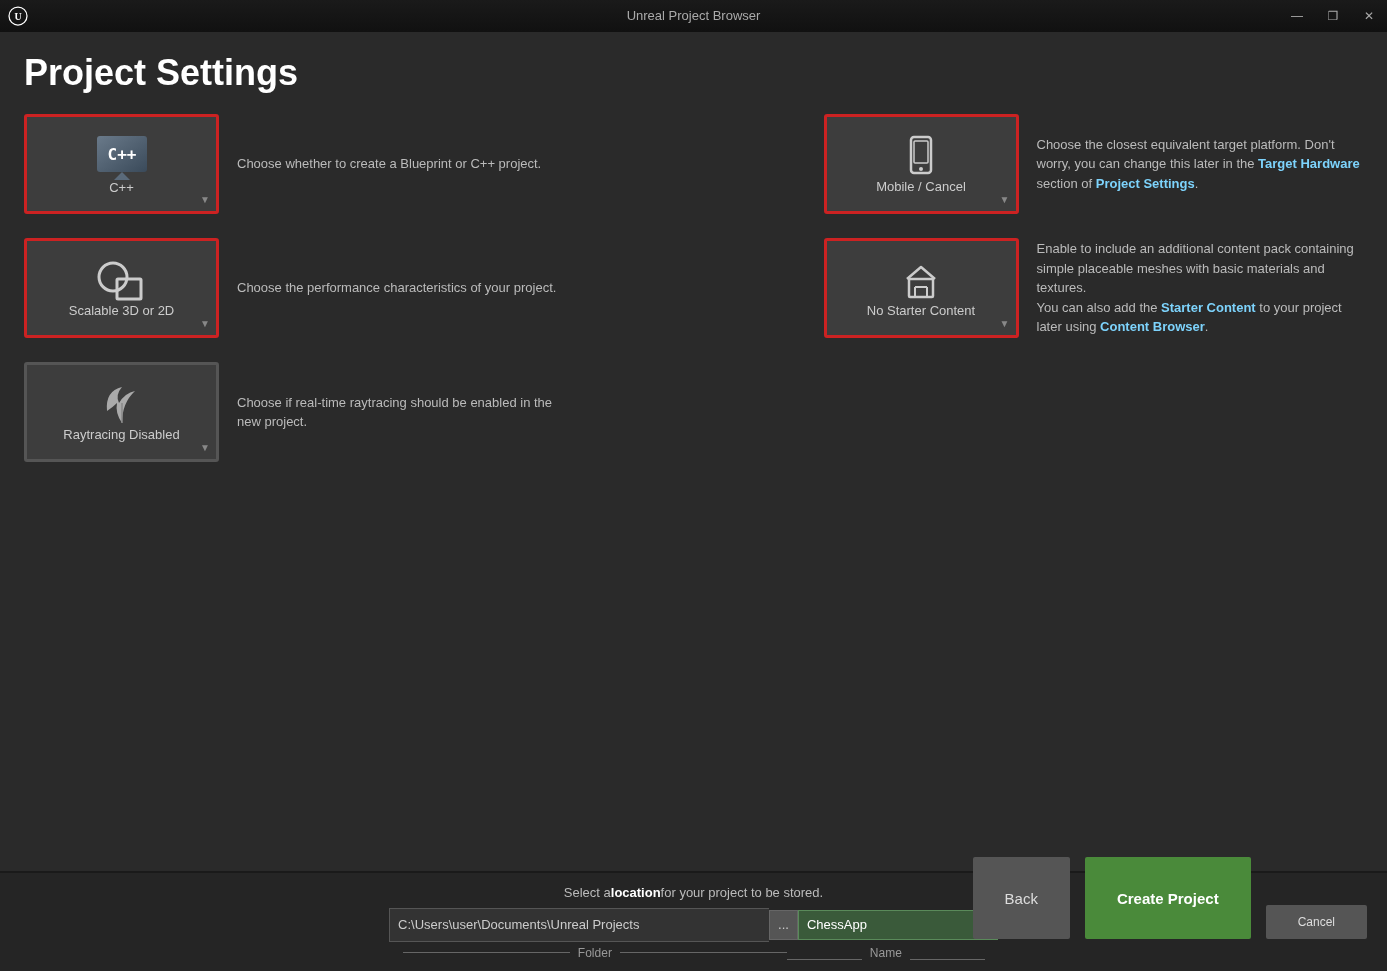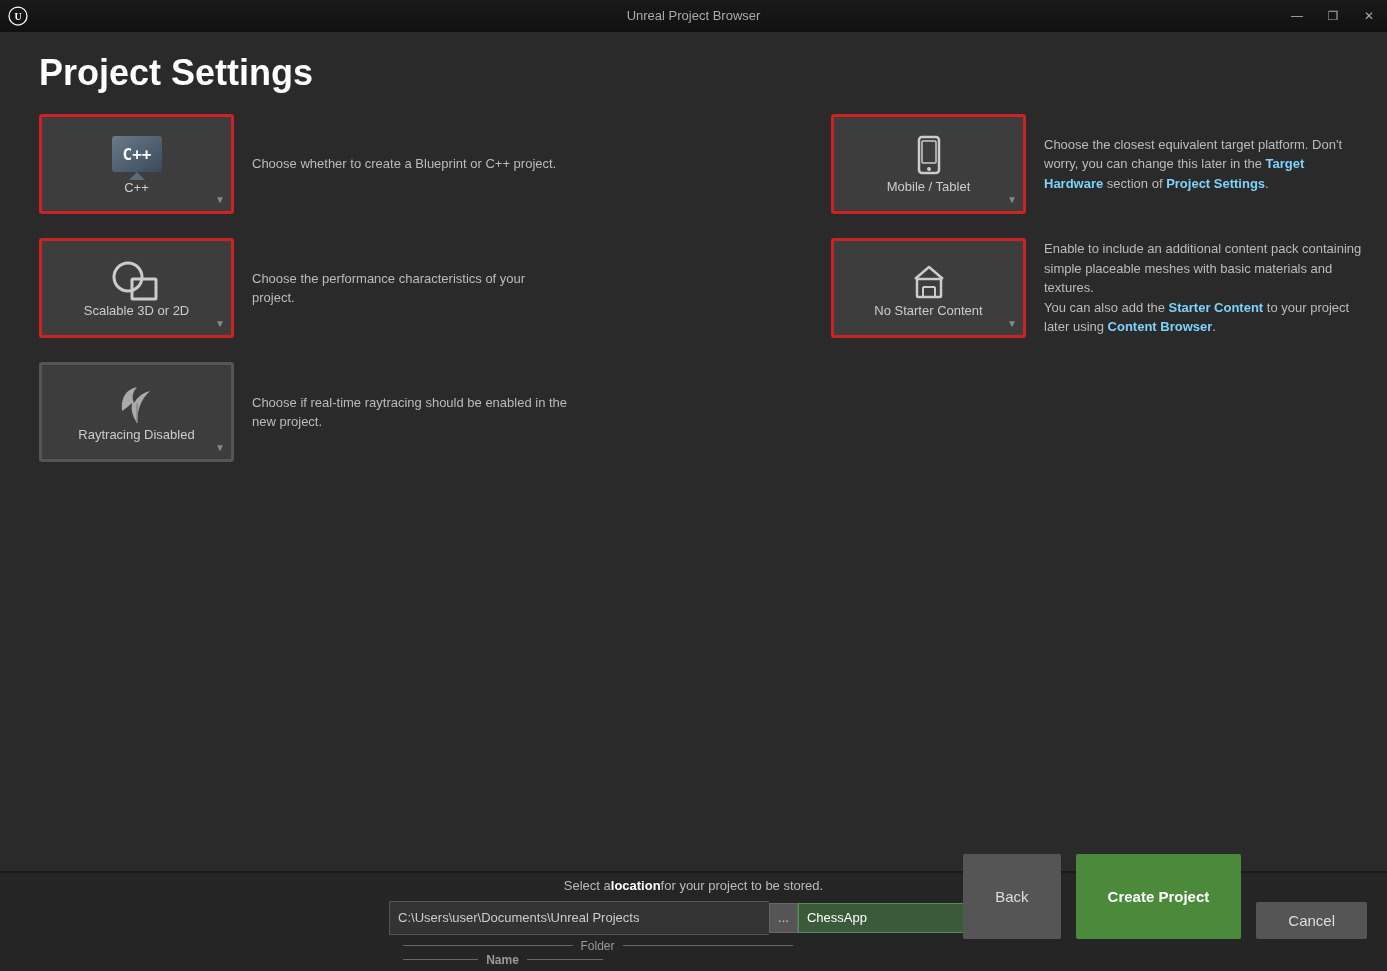--- a/index.html
+++ b/index.html
@@ -51,21 +51,20 @@
       top: 50%;
       transform: translateY(-50%);
       width: 20px;
       height: 20px;
     }
     
     .main-content {
       padding: 20px 24px 0 24px;
       height: calc(971px - 32px - 100px);
       overflow: hidden;
-      margin-left: 15px;
     }
     .page-title {
       font-size: 36px;
       font-weight: bold;
       color: #fff;
       margin-bottom: 20px;
     }
     .setting-row {
       display: flex;
       align-items: center;
@@ -170,21 +169,20 @@
       color: #fff;
       font-size: 13px;
       padding: 5px 8px;
       outline: none;
       height: 30px;
     }
     .input-labels {
       display: flex;
       width: 582px;
       margin-left: 0;
-      flex-direction: column;
     }
     .folder-label-wrap {
       width: 390px;
       text-align: center;
       position: relative;
       display: flex;
       align-items: center;
       justify-content: center;
     }
     .folder-label-line {
@@ -194,23 +192,22 @@
     }
     .label-text {
       font-size: 12px;
       color: #999;
       padding: 0 8px;
     }
     .name-label-wrap {
       width: 200px;
       text-align: center;
       display: flex;
-      align-items: center;
-      justify-content: center;
-      font-weight: bold;
+      align-items: flex-end;
+      justify-content: center;
     }
     .btn-row {
       position: absolute;
       bottom: 32px;
       right: 20px;
       display: flex;
       gap: 15px;
     }
     .btn-back {
       background: #555;
@@ -228,21 +225,21 @@
       font-size: 15px;
       font-weight: bold;
       padding: 10px 32px;
       cursor: pointer;
       border-radius: 2px;
     }
     .btn-cancel {
       background: #555;
       border: none;
       color: #ddd;
-      font-size: 15px;
+      font-size: 12px;
       padding: 10px 32px;
       cursor: pointer;
       border-radius: 2px;
       margin-top: 48px;
     }
   </style>
 </head>
 <body>
 
 <div class="titlebar">
@@ -324,21 +321,21 @@
     <div style="display: flex; flex-direction: column; gap: 12px; margin-left: 220px;">
 
       <div class="setting-row">
         <div class="setting-card">
 
           <svg width="44" height="44" viewBox="0 0 44 44">
             <rect x="12" y="2" width="20" height="36" rx="3" fill="none" stroke="#ccc" stroke-width="2.5"></rect>
             <rect x="15" y="6" width="14" height="22" rx="1" fill="none" stroke="#ccc" stroke-width="1.5"></rect>
             <circle cx="22" cy="34" r="2" fill="#ccc"></circle>
           </svg>
-          <span class="setting-card-label">Mobile / Tablet</span>
+          <span class="setting-card-label">Mobile / Cancel</span>
           <span class="setting-card-arrow">▼</span>
         </div>
         <div class="setting-desc">
           Choose the closest equivalent target platform. Don't worry, you can change this later in the <b>Target Hardware</b> section of <b>Project Settings</b>.
         </div>
       </div>
 
       <div class="setting-row">
         <div class="setting-card">
 

